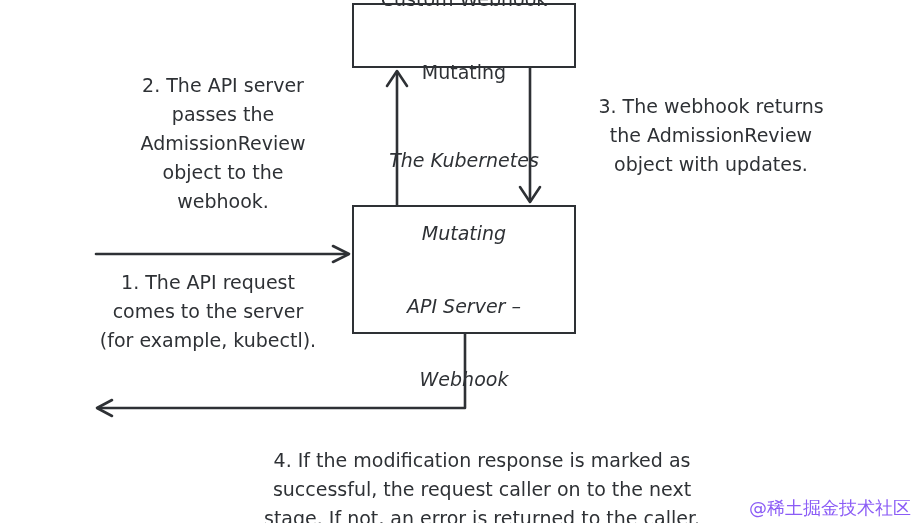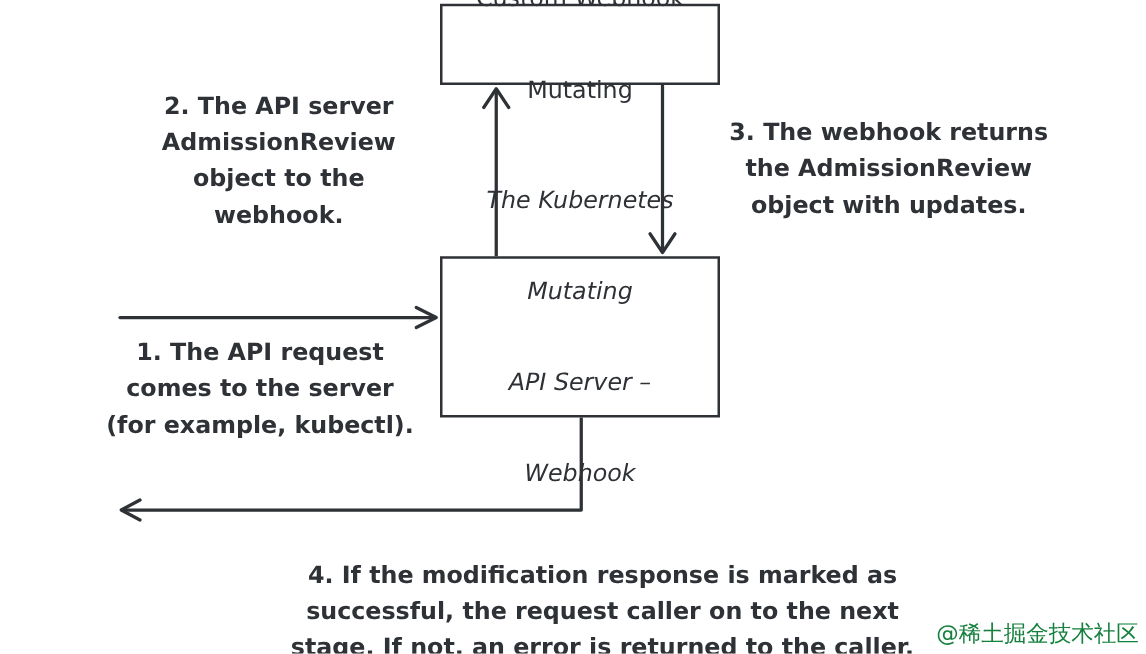--- a/index.html
+++ b/index.html
@@ -51,21 +51,20 @@
   .box .line {
     font-size: 19px;
     line-height: 28px;
     white-space: nowrap;
   }
   .annotation {
     position: absolute;
     text-align: center;
     font-size: 19px;
     line-height: 29px;
-    font-weight: bold;
   }
   .annotation .line {
     white-space: nowrap;
   }
   .annot-step2 {
     left: 103px;
     top: 71px;
     width: 240px;
   }
   .annot-step3 {
@@ -82,21 +81,21 @@
     left: 181px;
     top: 446px;
     width: 602px;
   }
   .watermark {
     position: absolute;
     right: 6px;
     bottom: 4px;
     font-size: 18px;
     line-height: 22px;
-    color: #15803d;
+    color: #8b5cf6;
     white-space: nowrap;
   }
 </style>
 </head>
 <body>
 
 <div class="canvas">
 
   <svg class="arrow-layer" viewBox="0 0 917 523" xmlns="http://www.w3.org/2000/svg" fill="none" stroke="#2e3135" stroke-width="2.6" stroke-linecap="round" stroke-linejoin="round">
 
@@ -128,20 +127,21 @@
 
   <div class="box box-middle">
     <div class="line">The Kubernetes</div>
     <div class="line">Mutating</div>
     <div class="line">API Server –</div>
     <div class="line">Webhook</div>
   </div>
 
   <div class="annotation annot-step2">
     <div class="line">2. The API server</div>
+    <div class="line">passes the</div>
     <div class="line">AdmissionReview</div>
     <div class="line">object to the</div>
     <div class="line">webhook.</div>
   </div>
 
   <div class="annotation annot-step3">
     <div class="line">3. The webhook returns</div>
     <div class="line">the AdmissionReview</div>
     <div class="line">object with updates.</div>
   </div>

